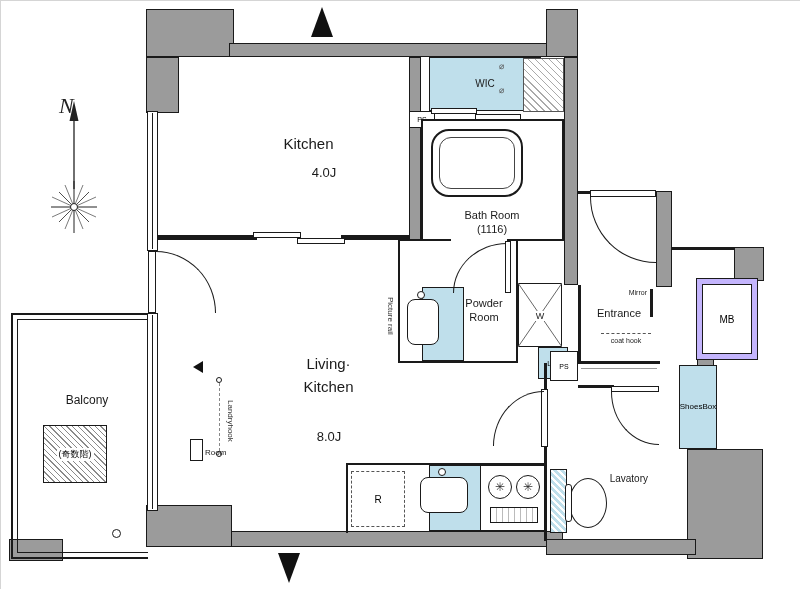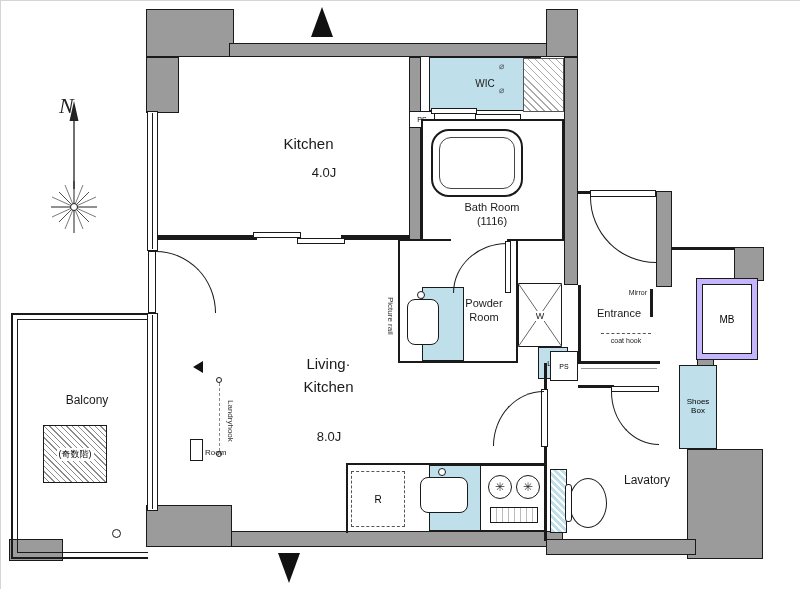--- a/index.html
+++ b/index.html
@@ -74,21 +74,21 @@
   <div class="leaf" style="left:430px;top:107px;width:46px;height:6px;"></div>
   <div class="leaf" style="left:474px;top:113px;width:46px;height:6px;"></div>
   <div class="box flexc" style="left:408px;top:110px;width:26px;height:17px;border-width:1px;">
     <span style="font-size:7px;">PS</span>
   </div>
   <div class="hatch" style="left:522px;top:57px;width:41px;height:54px;background:repeating-linear-gradient(45deg,#fff 0 4px,#aaa 4px 5px);border-width:1px;border-color:#555;"></div>
 
   <div class="box" style="left:420px;top:118px;width:143px;height:122px;border-width:2px;"></div>
   <div class="box" style="left:430px;top:128px;width:92px;height:68px;border-width:2px;border-radius:18px;"></div>
   <div style="position:absolute;left:438px;top:136px;width:76px;height:52px;border:1px solid #444;border-radius:12px;box-sizing:border-box;z-index:3;"></div>
-  <div class="lbl" style="left:431px;top:200px;width:120px;font-size:11px;">
+  <div class="lbl" style="left:431px;top:208px;width:120px;font-size:11px;">
     <div>Bath Room</div>
     <div>(1116)</div>
   </div>
 
   <div class="box" style="left:397px;top:238px;width:120px;height:124px;border-width:2px;"></div>
   <div class="gap" style="left:450px;top:235px;width:56px;height:8px;"></div>
   <div class="arc" style="left:452px;top:242px;width:54px;height:50px;border-left:1.5px solid #1a1a1a;border-top:1.5px solid #1a1a1a;border-top-left-radius:100% 100%;"></div>
   <div class="leaf" style="left:504px;top:240px;width:6px;height:52px;"></div>
   <div class="blue" style="left:401px;top:286px;width:42px;height:74px;"></div>
   <div class="box" style="left:406px;top:298px;width:32px;height:46px;border-radius:8px;z-index:3;"></div>
@@ -126,29 +126,29 @@
   <div style="position:absolute;left:600px;top:332px;width:50px;height:0;border-top:1px dashed #555;z-index:3;"></div>
   <div class="lbl" style="left:596px;top:336px;width:58px;font-size:7px;">coat hook</div>
 
   <div class="flexc" style="position:absolute;left:696px;top:278px;width:60px;height:80px;background:#fff;border:5px solid #c4b5fd;box-shadow:0 0 0 1px #1a1a1a, inset 0 0 0 1px #1a1a1a;box-sizing:border-box;z-index:2;">
     <span style="font-size:10px;">MB</span>
   </div>
 
   <div class="tw" style="left:577px;top:384px;width:36px;height:3px;"></div>
   <div class="leaf" style="left:610px;top:385px;width:48px;height:6px;"></div>
   <div class="arc" style="left:610px;top:391px;width:48px;height:53px;border-left:1.5px solid #1a1a1a;border-bottom:1.5px solid #1a1a1a;border-bottom-left-radius:100% 100%;"></div>
-  <div class="blue" style="left:658px;top:364px;width:38px;height:84px;display:flex;flex-direction:column;align-items:center;justify-content:center;line-height:1.1;">
+  <div class="blue" style="left:658px;top:364px;width:38px;height:84px;display:flex;align-items:center;justify-content:center;line-height:1.1;">
     <span style="font-size:8px;">Shoes</span>
     <span style="font-size:8px;">Box</span>
   </div>
   <div class="tw" style="left:543px;top:362px;width:3px;height:28px;"></div>
   <div class="leaf" style="left:540px;top:388px;width:7px;height:58px;"></div>
   <div class="arc" style="left:492px;top:390px;width:51px;height:55px;border-left:1.5px solid #1a1a1a;border-top:1.5px solid #1a1a1a;border-top-left-radius:100% 100%;"></div>
   <div class="tw" style="left:543px;top:444px;width:3px;height:96px;"></div>
-  <div class="lbl" style="left:608px;top:472px;width:76px;font-size:12px;">Lavatory</div>
+  <div class="lbl" style="left:571px;top:472px;width:76px;font-size:10px;text-align:right;">Lavatory</div>
   <div class="bluehatch" style="left:549px;top:468px;width:17px;height:64px;"></div>
   <div class="box circle" style="left:568px;top:477px;width:38px;height:50px;z-index:3;"></div>
   <div class="box" style="left:564px;top:483px;width:7px;height:38px;border-width:1px;border-radius:3px;z-index:4;"></div>
 
   <div class="tw" style="left:345px;top:462px;width:200px;height:2px;"></div>
   <div class="tw" style="left:345px;top:462px;width:2px;height:70px;"></div>
   <div class="flexc" style="position:absolute;left:350px;top:470px;width:54px;height:56px;border:1.5px dashed #555;box-sizing:border-box;z-index:2;">
     <span style="font-size:10px;">R</span>
   </div>
   <div class="blue" style="left:408px;top:464px;width:71px;height:66px;"></div>

